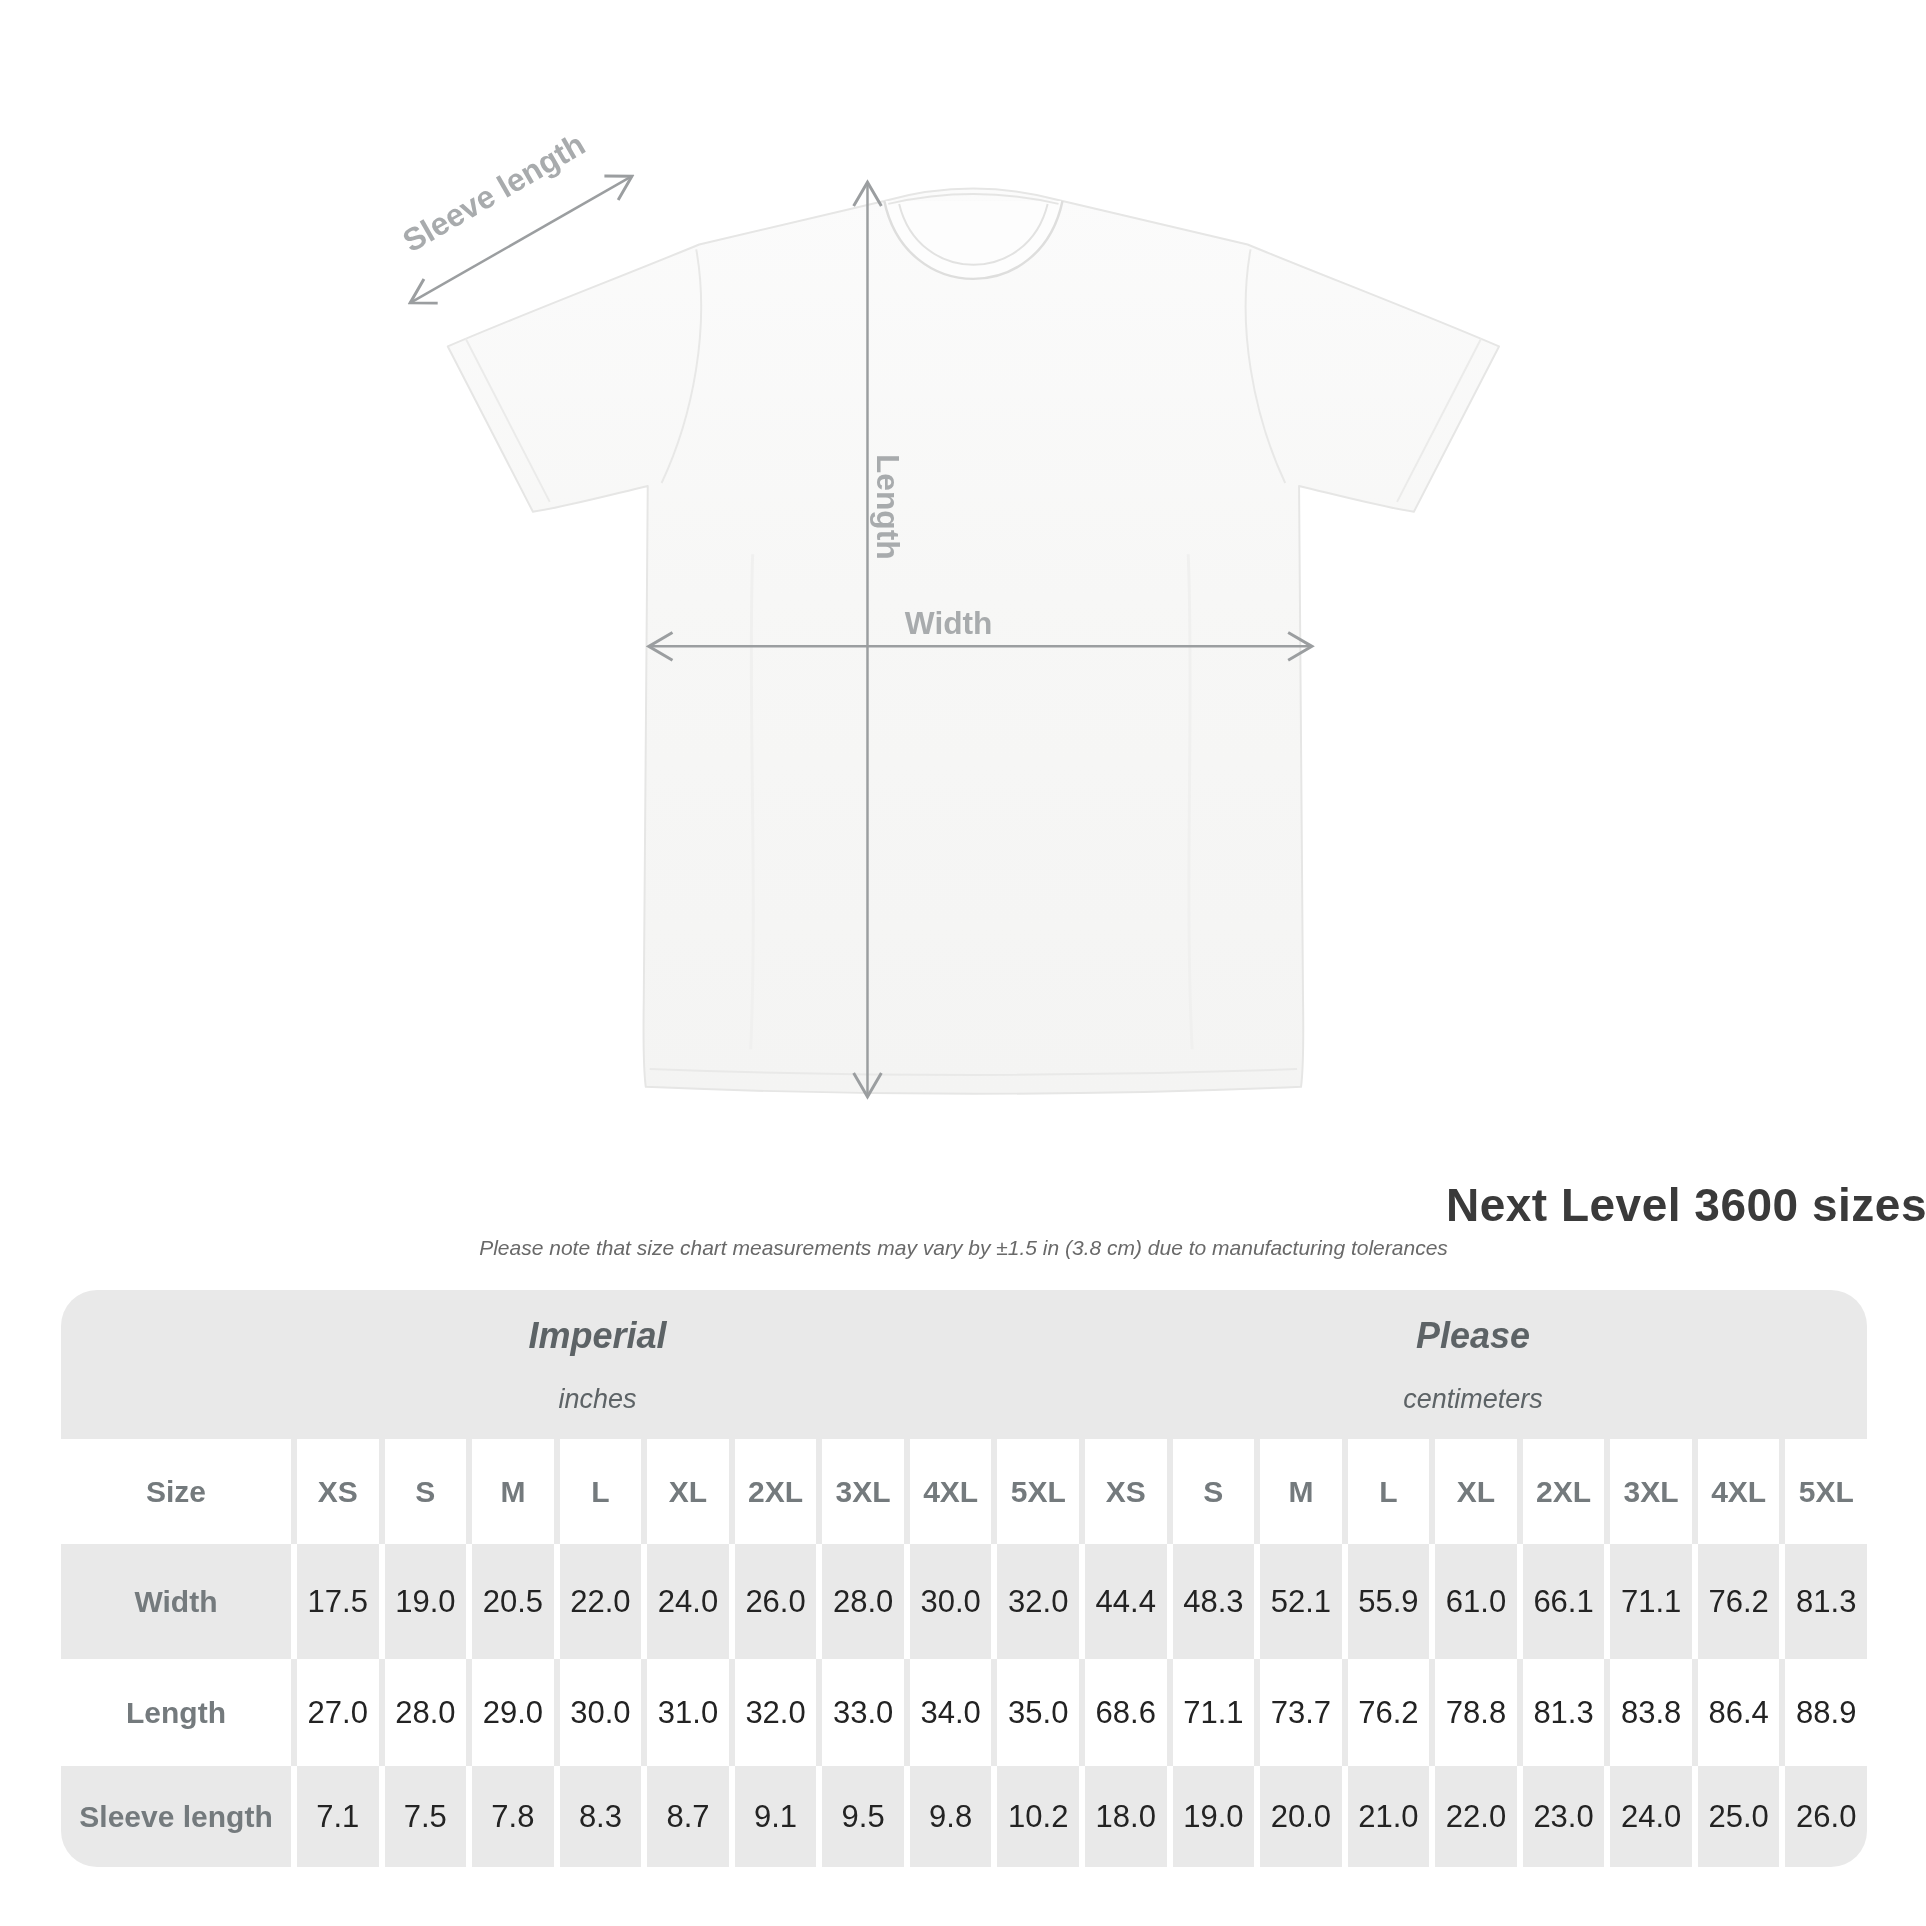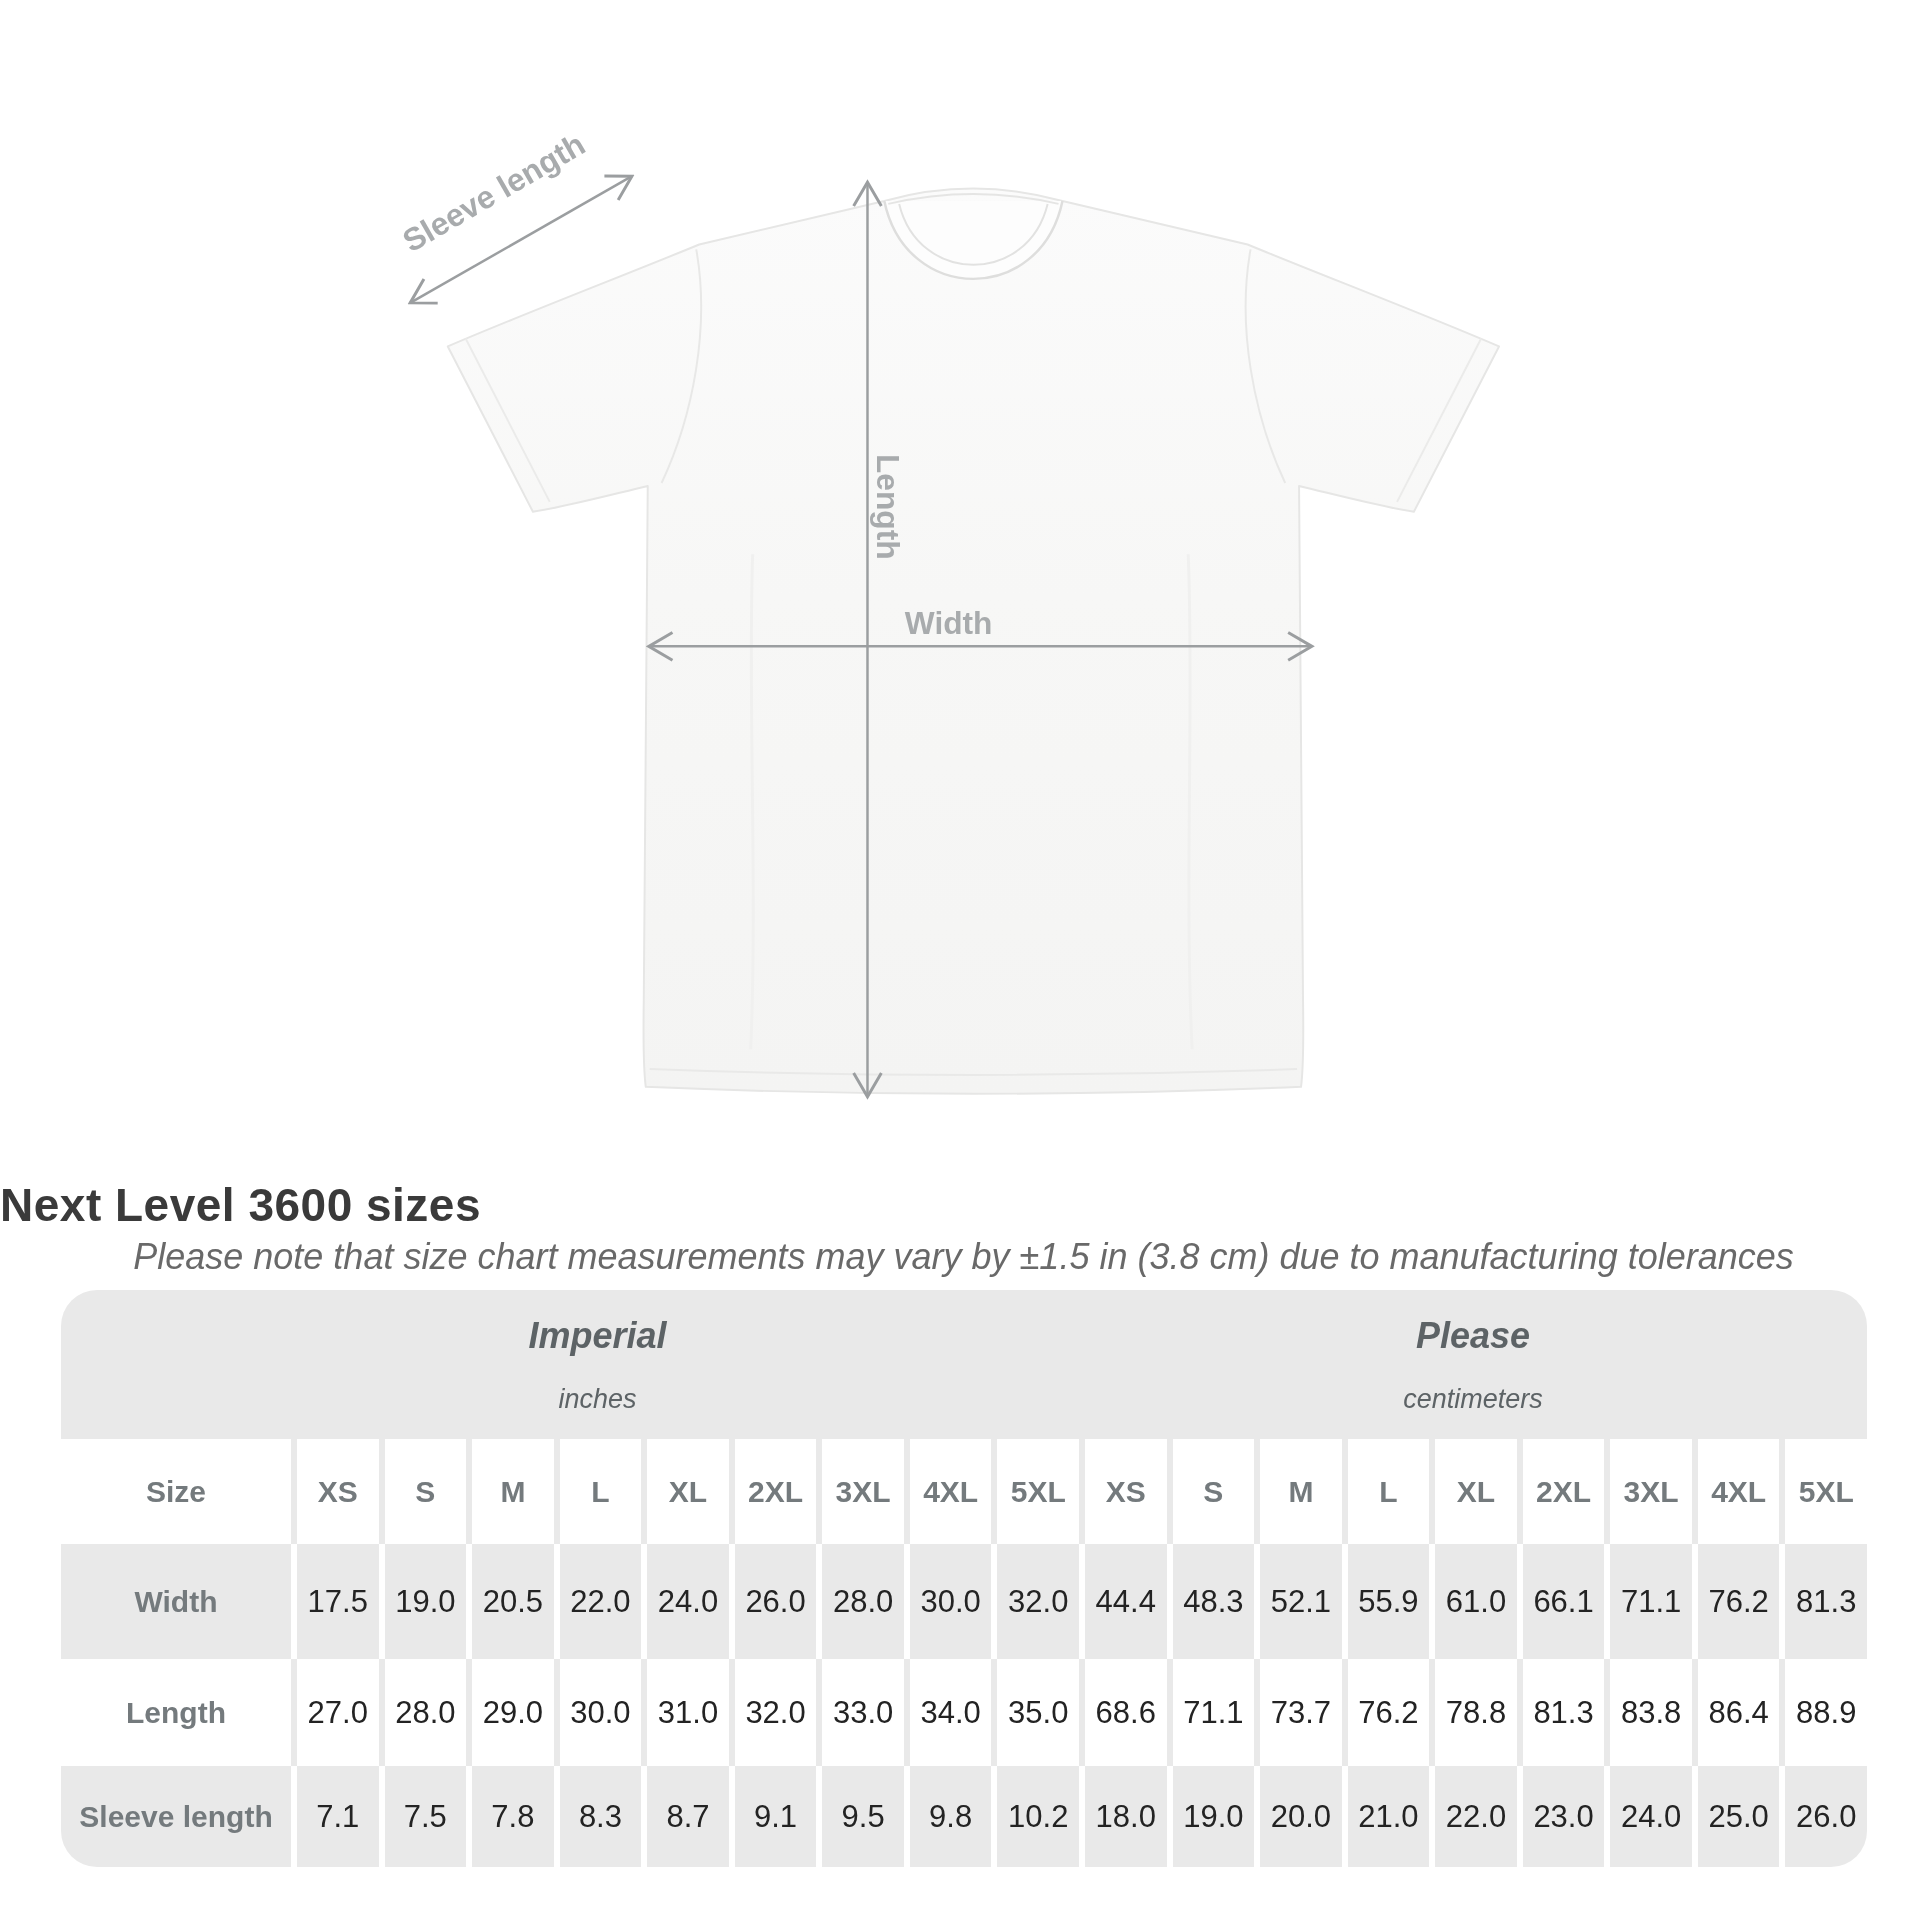--- a/index.html
+++ b/index.html
@@ -2,26 +2,26 @@
 <html><head>
 <meta charset="utf-8">
 <style>
   html,body{margin:0;padding:0;}
   body{
     width:1927px;height:1927px;position:relative;background:#ffffff;
     font-family:"Liberation Sans", sans-serif;overflow:hidden;
   }
   .shirt-svg{position:absolute;top:0;left:0;}
   .page-title{
-    position:absolute;top:1178px;left:0;width:100%;text-align:left;
+    position:absolute;top:1178px;left:0;width:100%;text-align:right;
     font-size:46px;font-weight:bold;color:#3a3a3a;letter-spacing:0.5px;
   }
   .page-subtitle{
     position:absolute;top:1236px;left:0;width:100%;text-align:center;
-    font-size:36px;font-style:italic;color:#696969;
+    font-size:21px;font-style:italic;color:#696969;
   }
   .chart{
     position:absolute;left:61px;top:1290px;width:1806px;height:577px;
     border-radius:36px;overflow:hidden;background:#ffffff;
   }
   .band{height:149px;background:#e9e9e9;display:flex;}
   .half{display:flex;flex-direction:column;align-items:center;justify-content:center;gap:18px;}
   .half.imperial{width:1018px;padding-left:55px;box-sizing:border-box;}
   .half.metric{flex:1;}
   .unit-name{font-size:36px;font-weight:bold;font-style:italic;color:#5d6366;}

